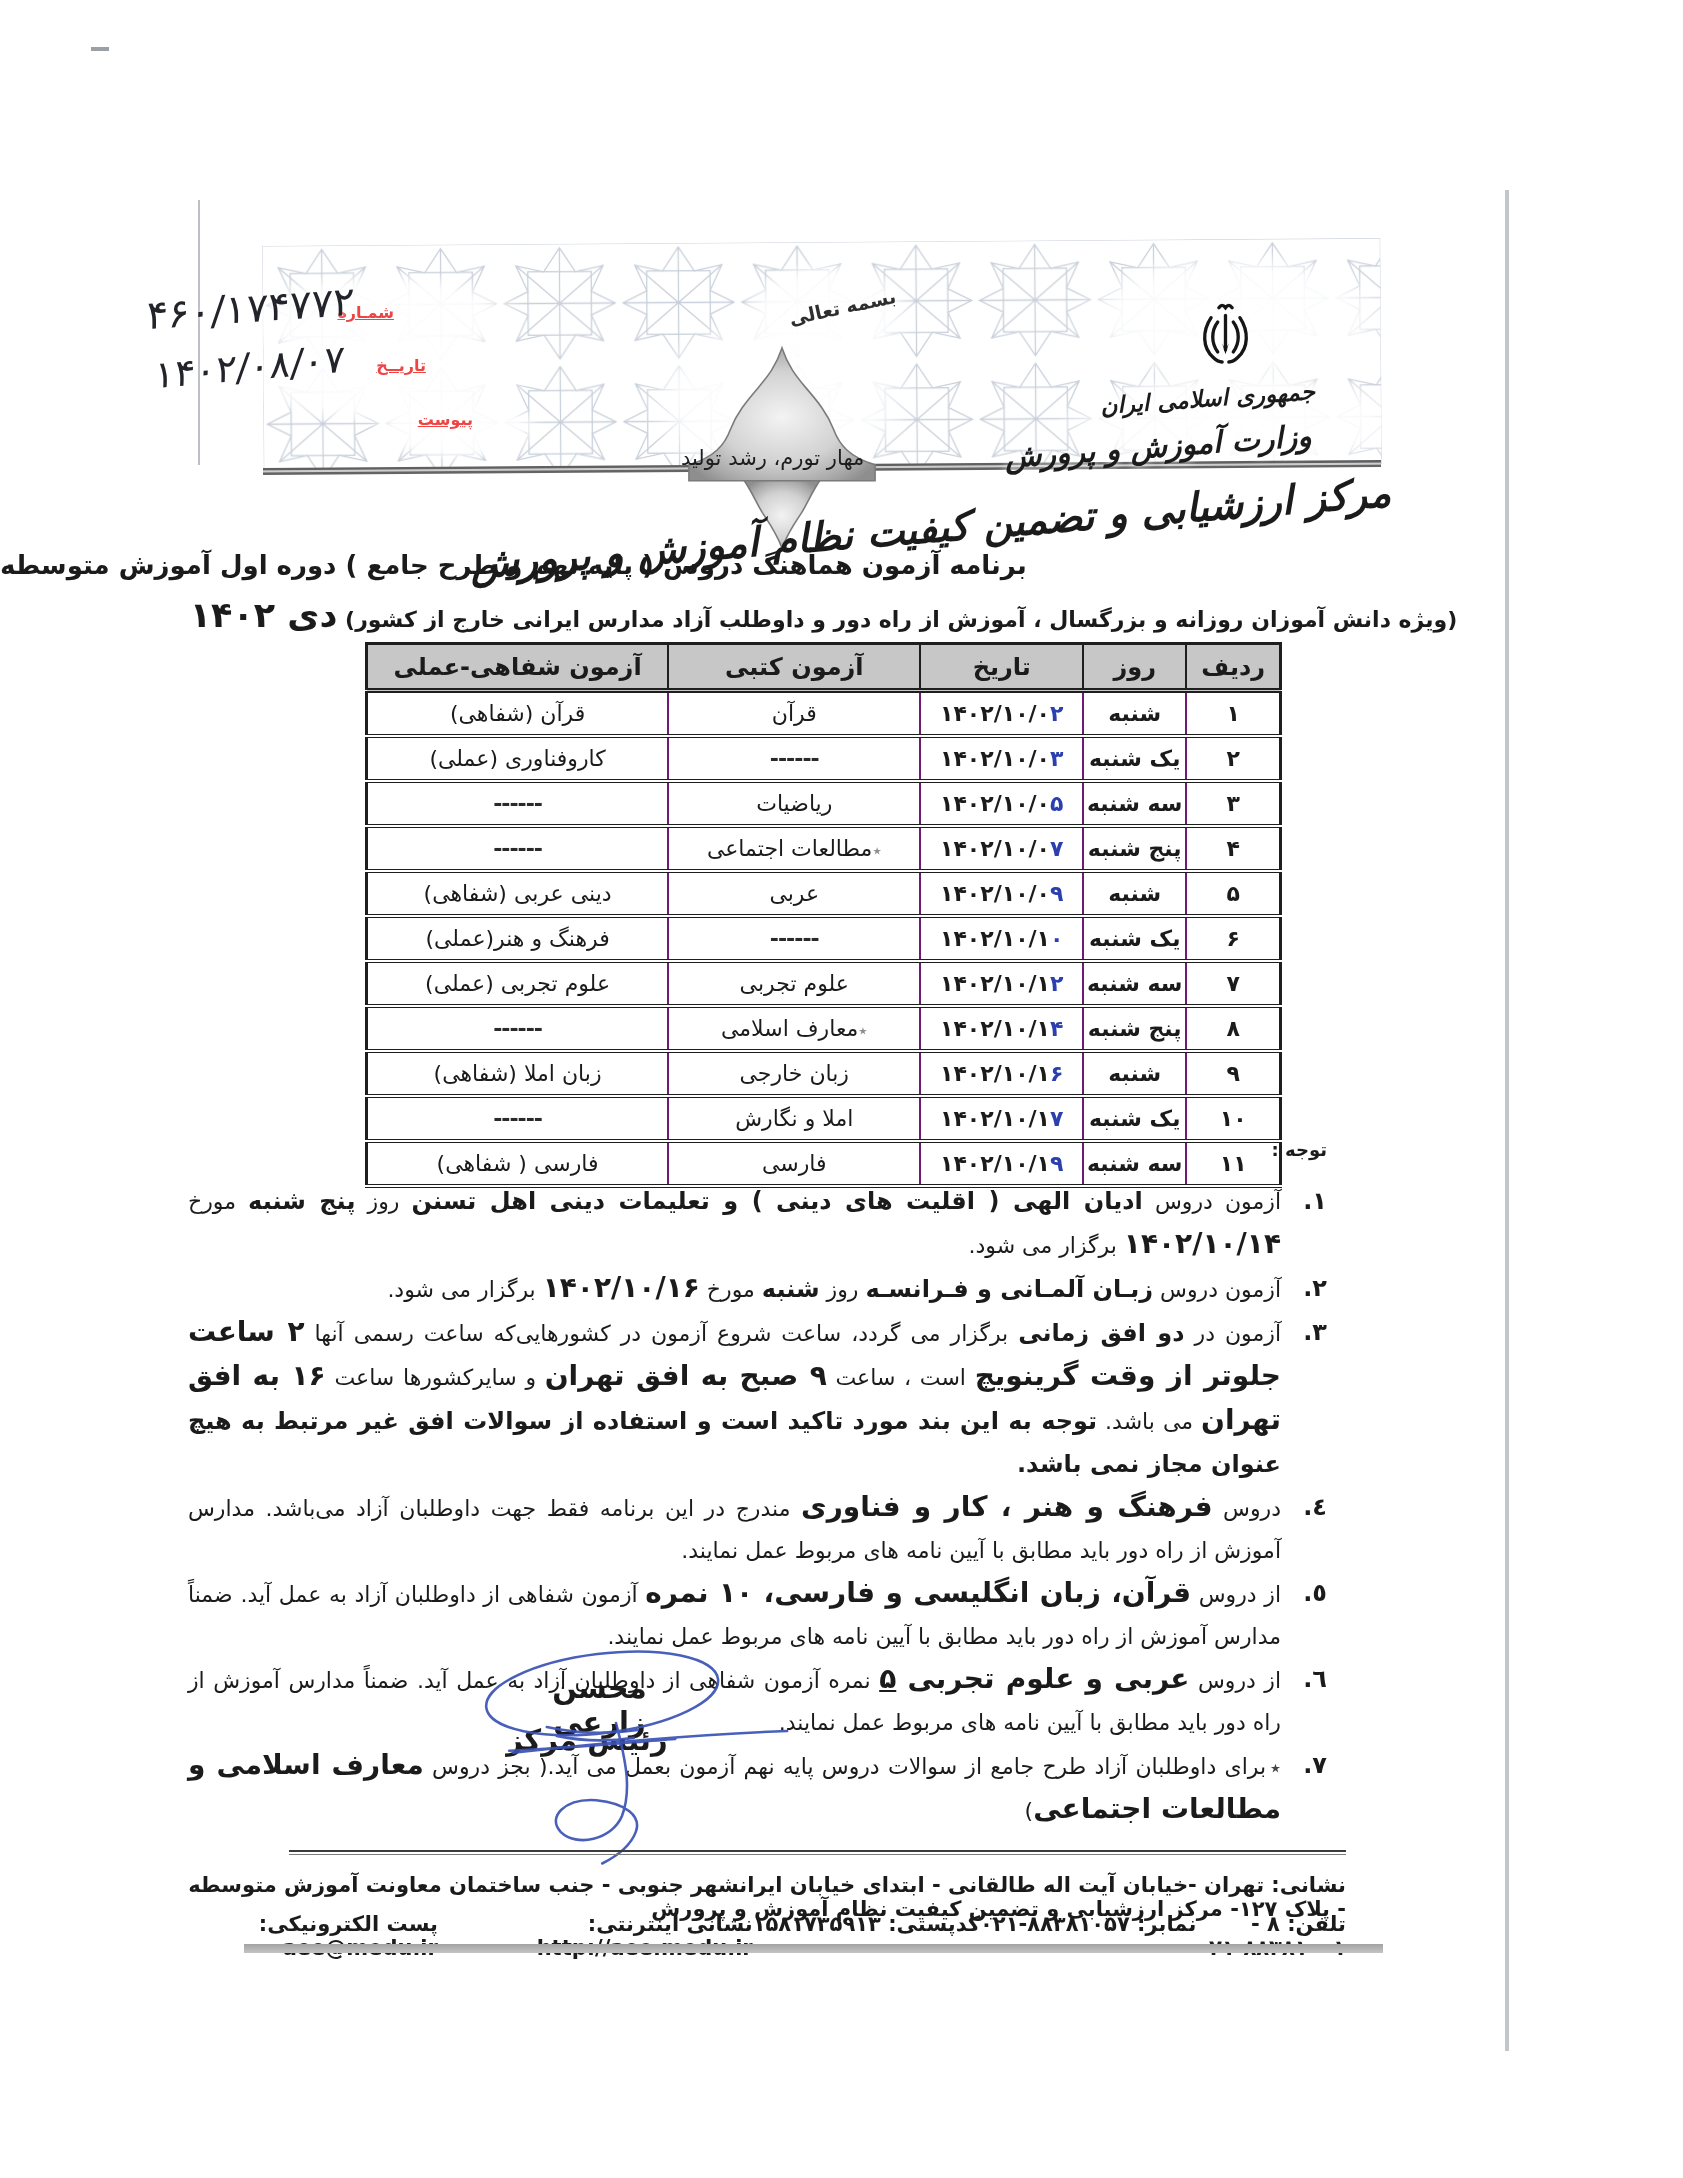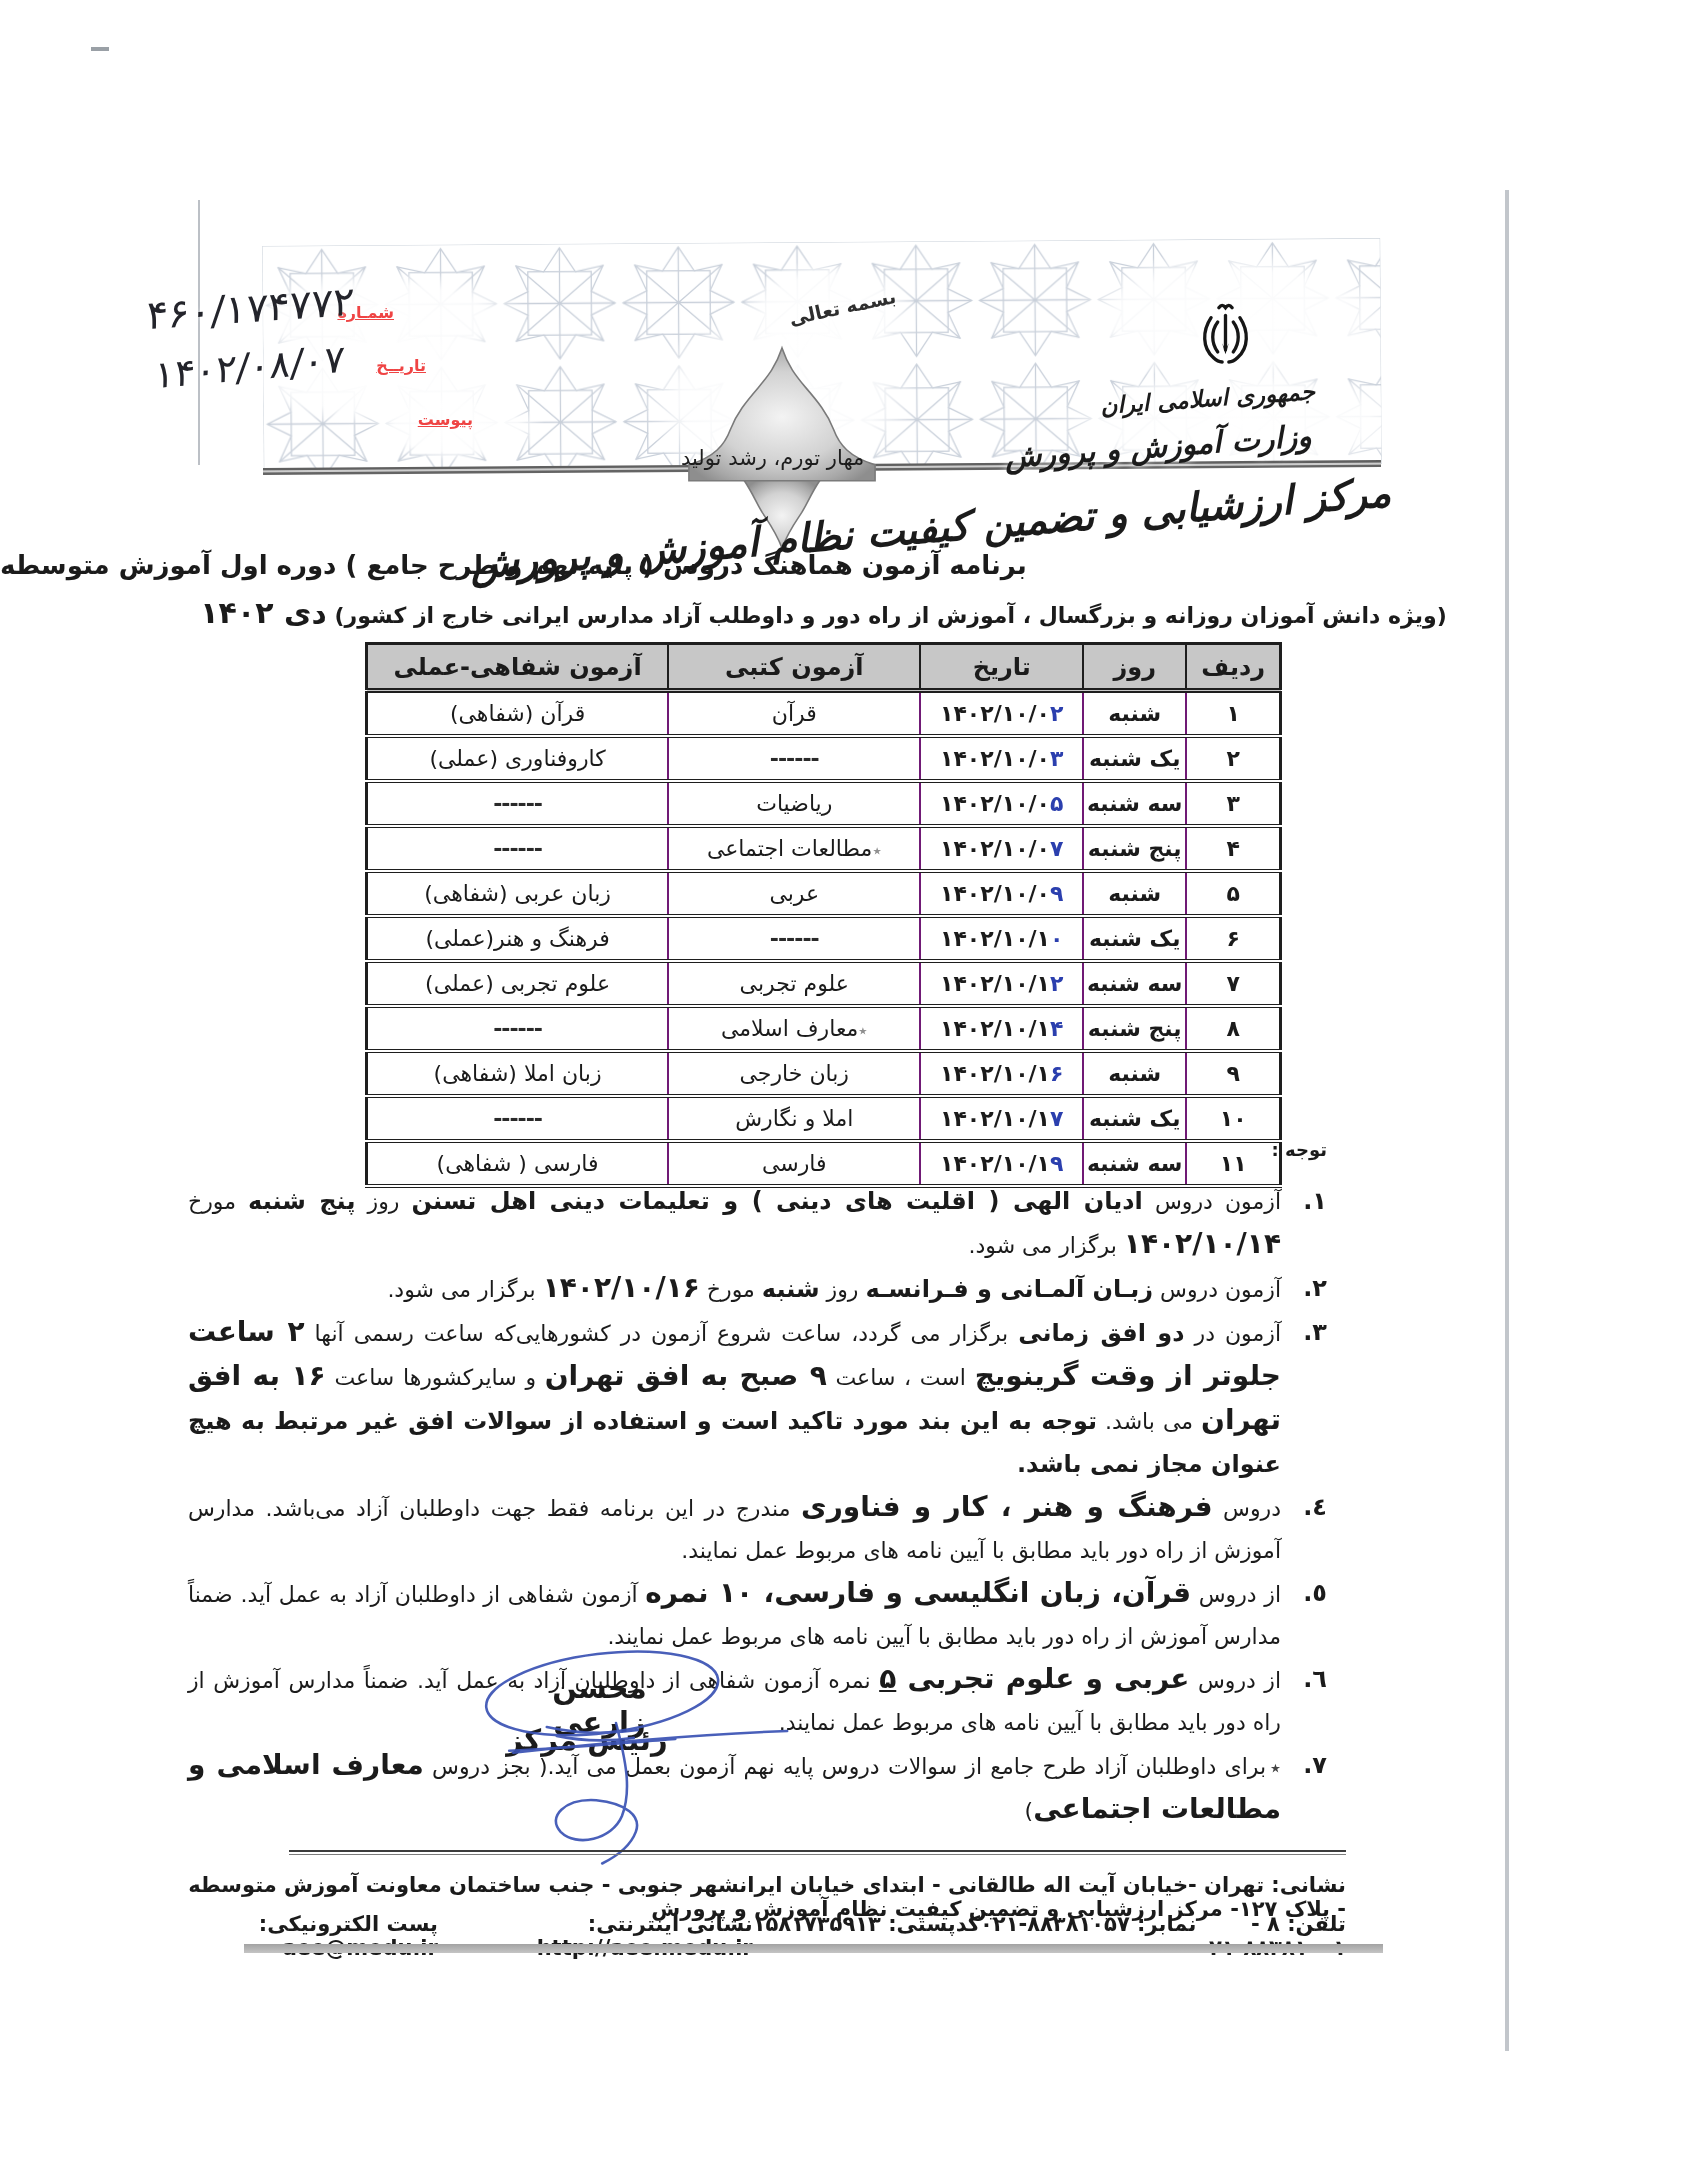--- a/index.html
+++ b/index.html
@@ -28,21 +28,21 @@
   .emblem{position:absolute;left:1200px;top:301px;width:51px;height:67px;}
   .org1{position:absolute;right:368px;top:378px;font-size:23px;font-weight:bold;font-style:italic;
         transform:rotate(-4deg);transform-origin:right center;text-shadow:0 0 8px #fff;}
   .org2{position:absolute;right:372px;top:418px;font-size:30px;font-weight:bold;font-style:italic;
         transform:rotate(-4deg);transform-origin:right center;text-shadow:0 0 8px #fff;}
   .center-name{position:absolute;right:292px;top:469px;font-size:40px;font-weight:bold;font-style:italic;
         letter-spacing:-1px;transform:rotate(-4.5deg);transform-origin:right center;white-space:nowrap;}
   
   .title{position:absolute;left:0;right:36px;top:550px;text-align:left;font-size:26px;font-weight:bold;}
   .subtitle{position:absolute;left:0;right:36px;top:595px;text-align:center;font-size:22px;font-weight:bold;}
-  .subtitle .period{font-size:30px;}
+  .subtitle .period{font-size:35px;}
   
   table.exam{position:absolute;right:401px;top:642px;width:917px;border-collapse:collapse;
              border:3px solid #1e1e1e;table-layout:fixed;}
   table.exam th{height:41px;background:#c7c7c7;font-size:24px;font-weight:bold;
              border:2.5px solid #1e1e1e;border-bottom:5px double #1e1e1e;}
   table.exam td{height:39px;text-align:center;vertical-align:middle;font-size:22px;
              border-right:2px solid #1e1e1e;border-left:2px solid #701a75;border-bottom:4px double #1e1e1e;}
   .c-num{font-weight:bold;font-size:24px;} .c-day{font-weight:bold;}
   .c-date{font-weight:bold;font-size:24px;margin-top:36px;} .d-last{color:#2b3fae;}
   .dash{font-weight:bold;letter-spacing:-1px;color:#2a2a2a;}
@@ -201,21 +201,21 @@
           <td class="c-day">پنج شنبه</td>
           <td class="c-date"><span class="ltr" dir="ltr">۱۴۰۲/۱۰/۰<span class="d-last" style="color: rgb(43, 63, 174);">۷</span></span></td>
           <td class="c-sub"><span class="star">٭</span>مطالعات اجتماعی</td>
           <td class="dash">------</td>
         </tr>
         <tr>
           <td class="c-num">۵</td>
           <td class="c-day">شنبه</td>
           <td class="c-date"><span class="ltr" dir="ltr">۱۴۰۲/۱۰/۰<span class="d-last" style="color: rgb(43, 63, 174);">۹</span></span></td>
           <td class="c-sub">عربی</td>
-          <td class="c-sub">زبان عربی (شفاهی)</td>
+          <td class="c-sub">دینی عربی (شفاهی)</td>
         </tr>
         <tr>
           <td class="c-num">۶</td>
           <td class="c-day">یک شنبه</td>
           <td class="c-date"><span class="ltr" dir="ltr">۱۴۰۲/۱۰/۱<span class="d-last" style="color: rgb(43, 63, 174);">۰</span></span></td>
           <td class="dash">------</td>
           <td class="c-sub">فرهنگ و هنر(عملی)</td>
         </tr>
         <tr>
           <td class="c-num">۷</td>

